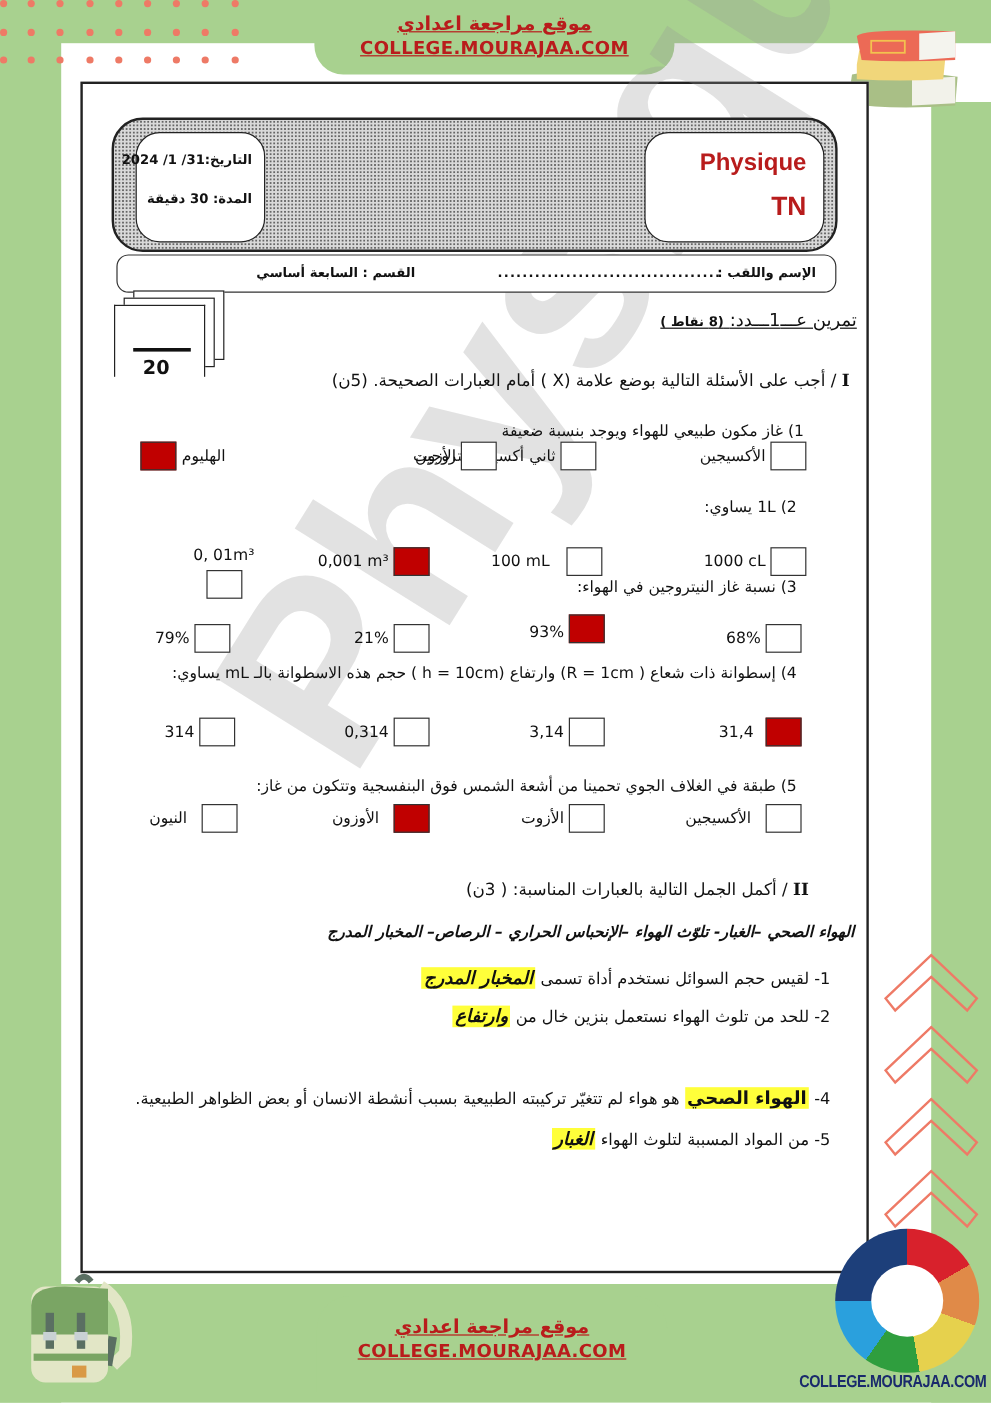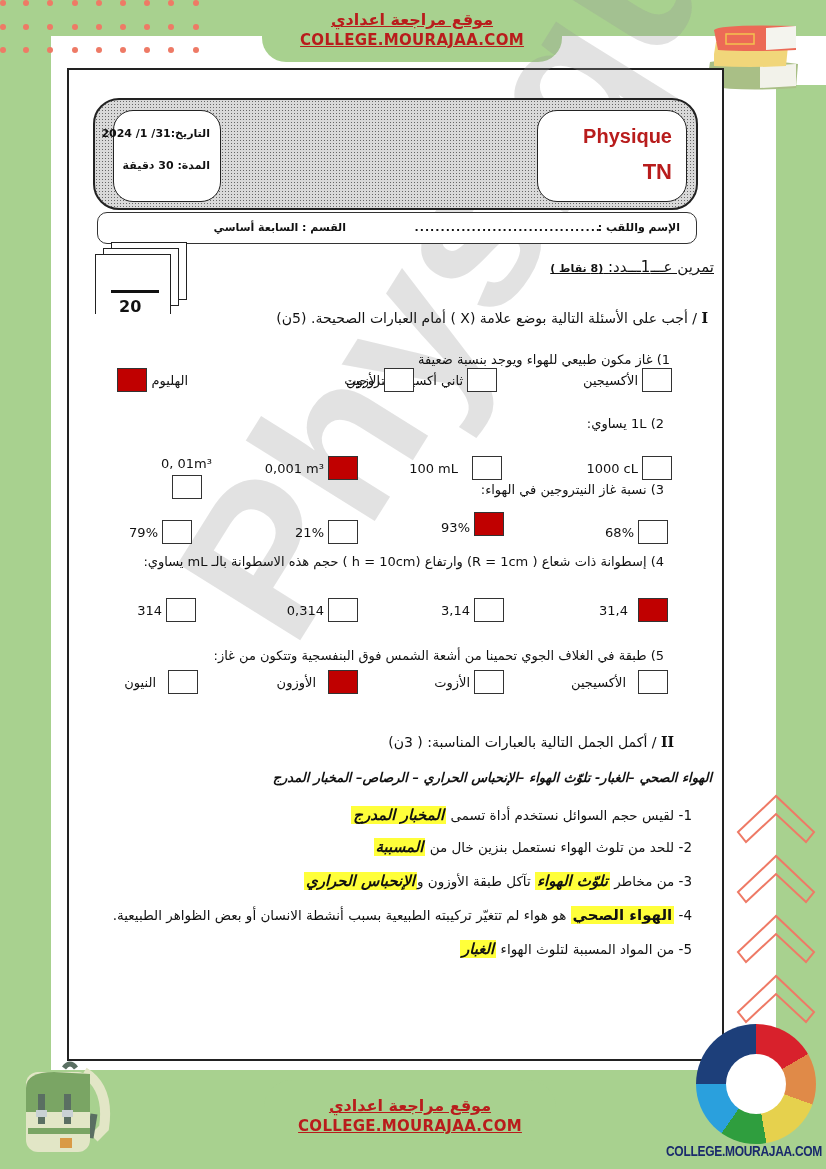--- a/index.html
+++ b/index.html
@@ -269,27 +269,21 @@
   <div class="word-bank">الهواء الصحي –الغبار- تلوّث الهواء –الإنحباس الحراري – الرصاص– المخبار المدرج</div>
 
   <div class="complete-line" style="right:30px;top:736px;">
     <span>1-</span>
     <span>لقيس حجم السوائل نستخدم أداة تسمى</span>
     <span class="hl">المخبار المدرج</span>
   </div>
   <div class="complete-line" style="right:30px;top:768px;">
     <span>2-</span>
     <span>للحد من تلوث الهواء نستعمل بنزين خال من</span>
-    <span class="hl">المسببة</span>
-  </div>
-  <div class="complete-line" style="right:30px;top:802px;">
-    <span>3-</span>
-    <span>من مخاطر</span>
-    <span class="hl">تلوّث الهواء</span>
-    <span>تآكل طبقة الأوزون و</span><span class="hl">الإنحباس الحراري</span>
+    <span class="hl">وارتفاع</span>
   </div>
   <div class="complete-line" style="right:30px;top:836px;">
     <span>4-</span>
     <span class="hl" style="font-style:normal">الهواء الصحي</span>
     <span>هو هواء لم تتغيّر تركيبته الطبيعية بسبب أنشطة الانسان أو بعض الظواهر الطبيعية.</span>
   </div>
   <div class="complete-line" style="right:30px;top:870px;">
     <span>5-</span>
     <span>من المواد المسببة لتلوث الهواء</span>
     <span class="hl">الغبار</span>

